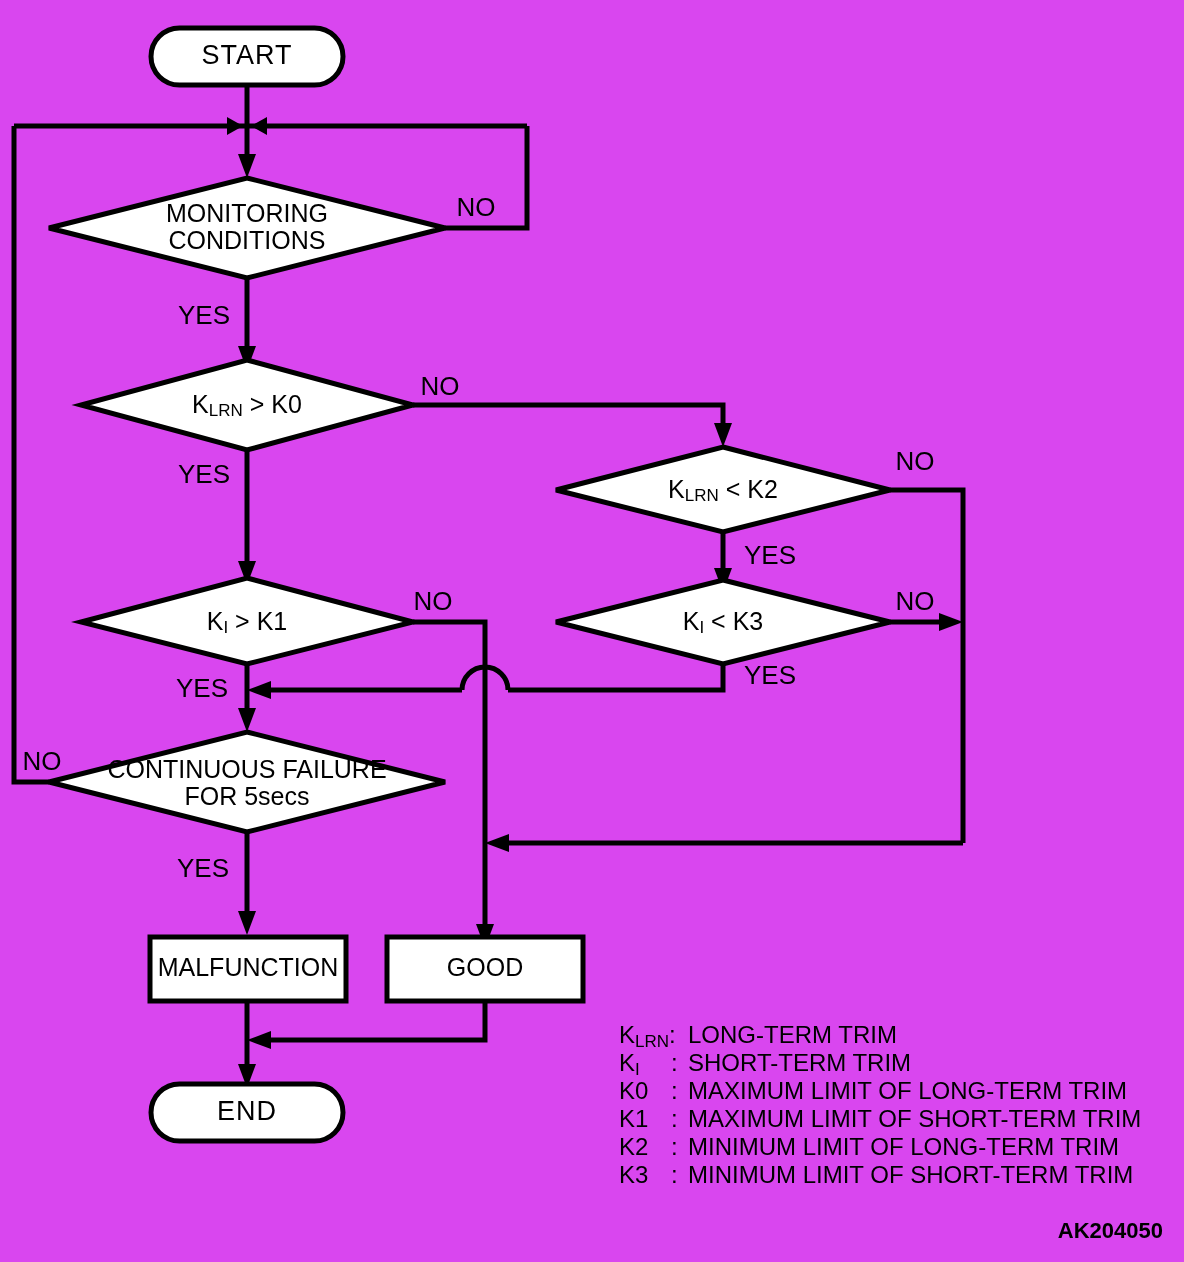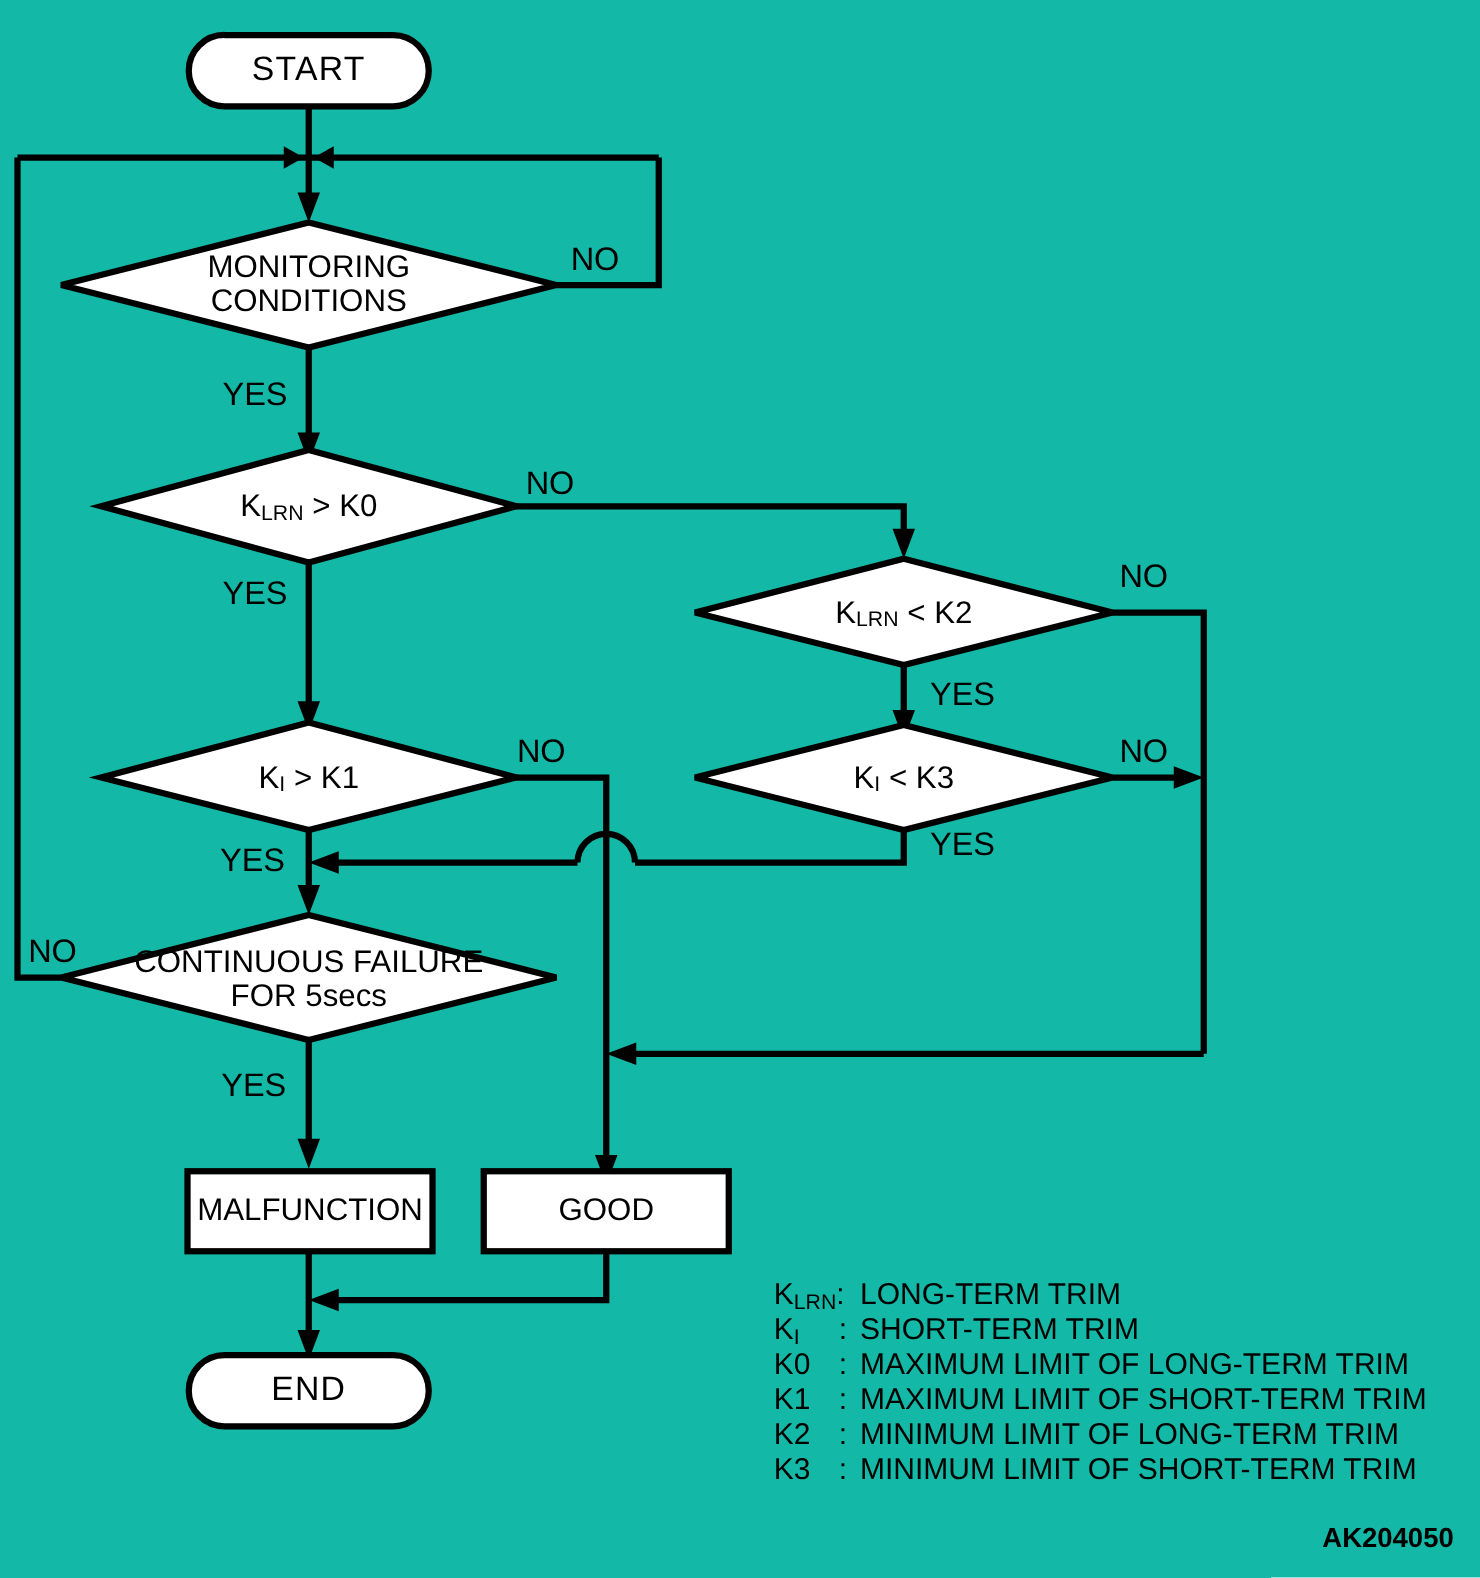--- a/index.html
+++ b/index.html
@@ -10,21 +10,21 @@
   body {
     width: 1184px;
     height: 1262px;
     font-family: "Liberation Sans", sans-serif;
     overflow: hidden;
   }
   #stage {
     position: relative;
     width: 1184px;
     height: 1262px;
-    background: #14b8a6;
+    background: #d946ef;
   }
   svg#flow {
     position: absolute;
     left: 0;
     top: 0;
     width: 1184px;
     height: 1262px;
     display: block;
   }
   .shape {

